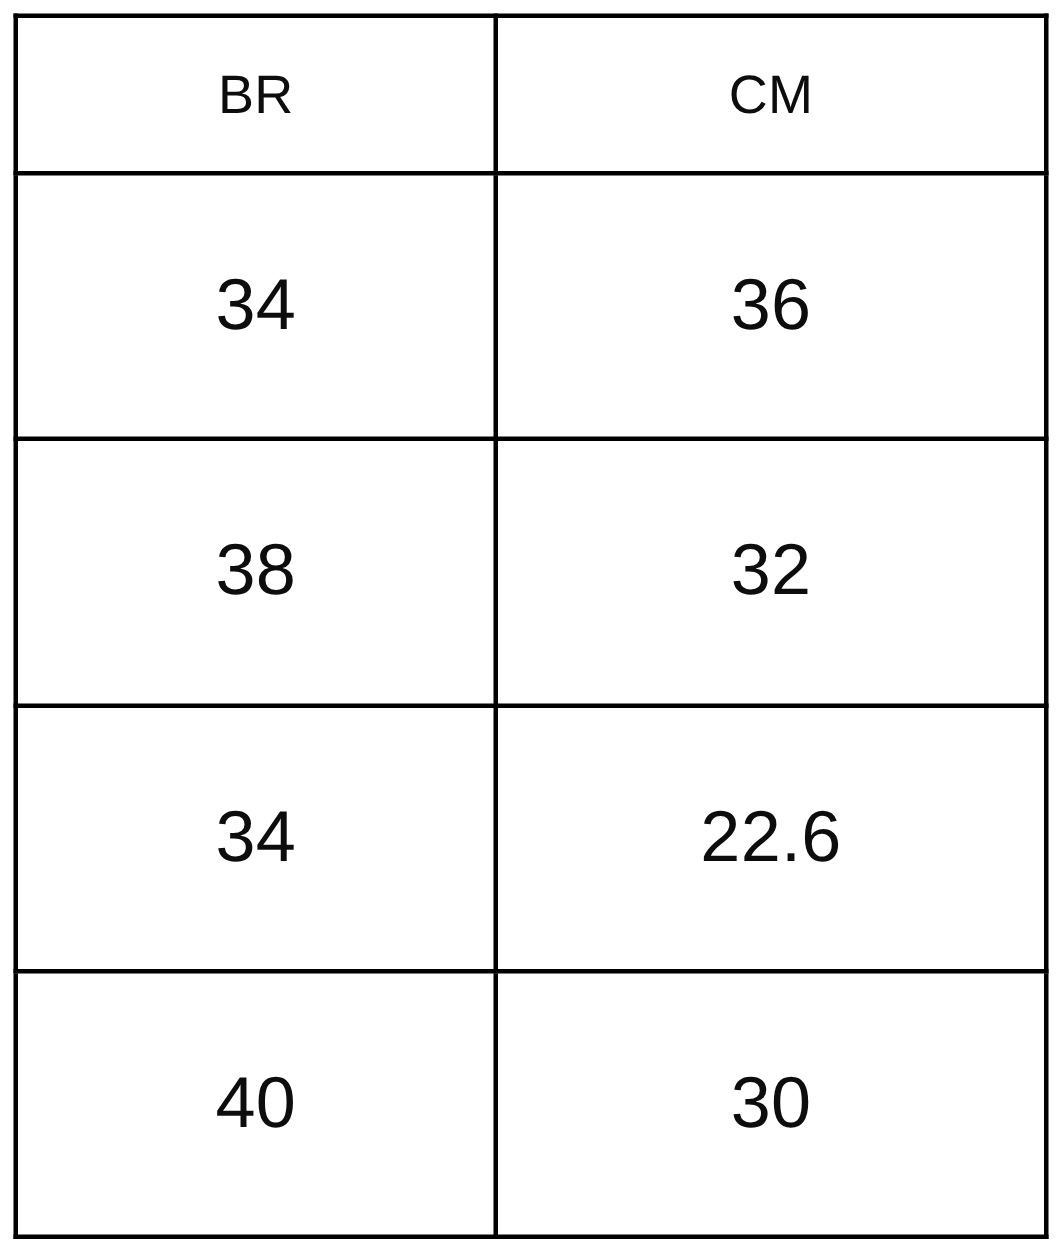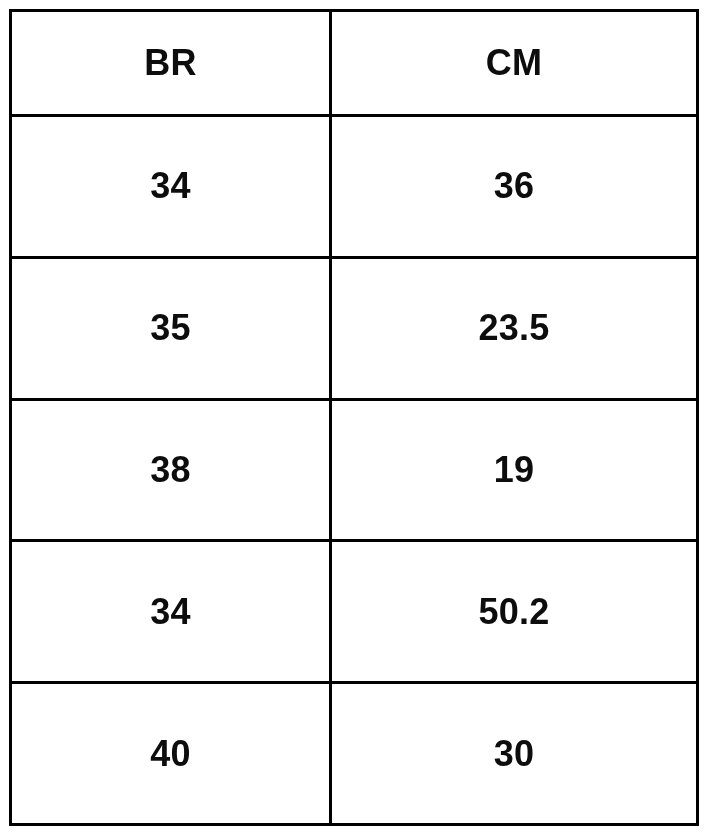--- a/index.html
+++ b/index.html
@@ -41,35 +41,34 @@
   .size-table td {
     border: 3px solid #000000;
     padding: 0;
     margin: 0;
     height: 102px;
     text-align: center;
     vertical-align: middle;
     background: #ffffff;
     color: #0d0d0d;
     font-weight: 400;
-    font-size: 36px;
+    font-size: 48px;
     line-height: 1;
     letter-spacing: 0.2px;
   }
 
   .size-table th {
     font-weight: 400;
     font-size: 36px;
   }
 
   .cell-text {
     display: block;
     width: 100%;
     text-align: center;
-    font-weight: bold;
   }
 </style>
 </head>
 <body>
 
 <div class="page">
 
   <table class="size-table">
     <colgroup>
       <col class="col-br">
@@ -91,40 +90,32 @@
       <tr>
         <td>
           <span class="cell-text">34</span>
         </td>
         <td>
           <span class="cell-text">36</span>
         </td>
       </tr>
       <tr>
         <td>
-          <span class="cell-text">35</span>
-        </td>
-        <td>
-          <span class="cell-text">23.5</span>
-        </td>
-      </tr>
-      <tr>
-        <td>
           <span class="cell-text">38</span>
         </td>
         <td>
-          <span class="cell-text">19</span>
+          <span class="cell-text">32</span>
         </td>
       </tr>
       <tr>
         <td>
           <span class="cell-text">34</span>
         </td>
         <td>
-          <span class="cell-text">50.2</span>
+          <span class="cell-text">22.6</span>
         </td>
       </tr>
       <tr>
         <td>
           <span class="cell-text">40</span>
         </td>
         <td>
           <span class="cell-text">30</span>
         </td>
       </tr>

